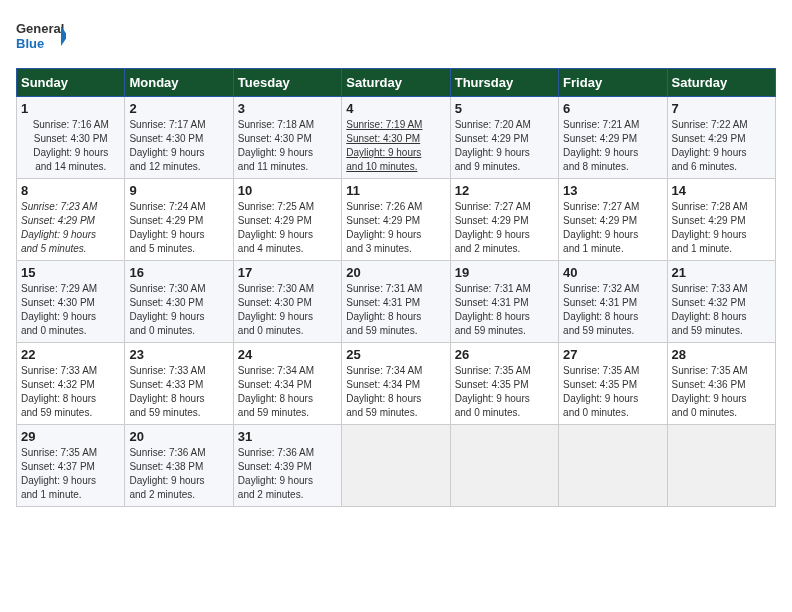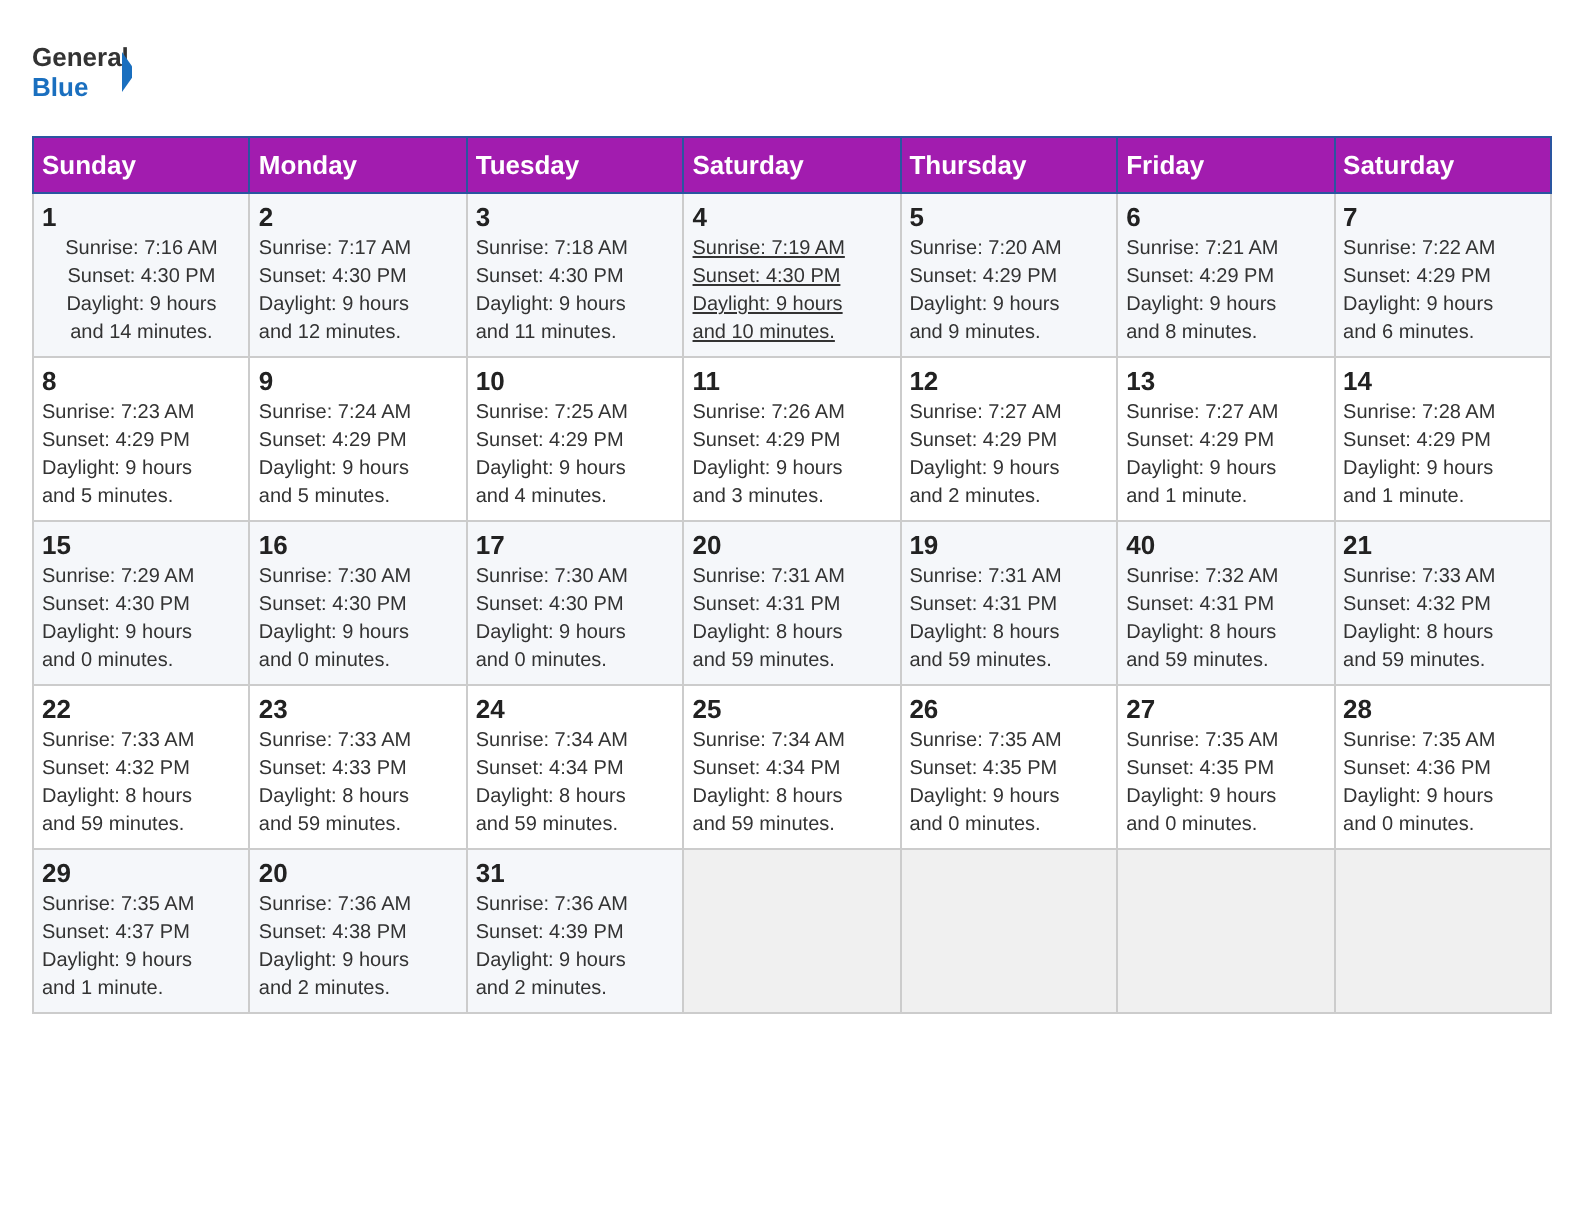--- a/index.html
+++ b/index.html
@@ -30,21 +30,21 @@
     .calendar-subtitle {
       font-size: 15px;
       color: #555;
     }
     table {
       width: 100%;
       border-collapse: collapse;
       font-size: 11px;
     }
     thead tr th {
-      background: #a21caf;
+      background: #14532d;
       color: #fff;
       padding: 6px 4px;
       text-align: left;
       font-size: 13px;
       font-weight: bold;
       border: 1px solid #2a55a0;
     }
     tbody tr td {
       border: 1px solid #ccc;
       vertical-align: top;
@@ -150,21 +150,21 @@
           <span class="day-number">7</span>
           <div class="day-info" style="white-space: pre-line;">Sunrise: 7:22 AM
 Sunset: 4:29 PM
 Daylight: 9 hours
 and 6 minutes.</div>
         </td>
       </tr>
       <tr>
         <td>
           <span class="day-number">8</span>
-          <div class="day-info" style="white-space: pre-line;">Sunrise: 7:23 AM
+          <div class="day-info" style="white-space: pre-line; font-style: italic;">Sunrise: 7:23 AM
 Sunset: 4:29 PM
 Daylight: 9 hours
 and 5 minutes.</div>
         </td>
         <td>
           <span class="day-number">9</span>
           <div class="day-info" style="white-space: pre-line;">Sunrise: 7:24 AM
 Sunset: 4:29 PM
 Daylight: 9 hours
 and 5 minutes.</div>

